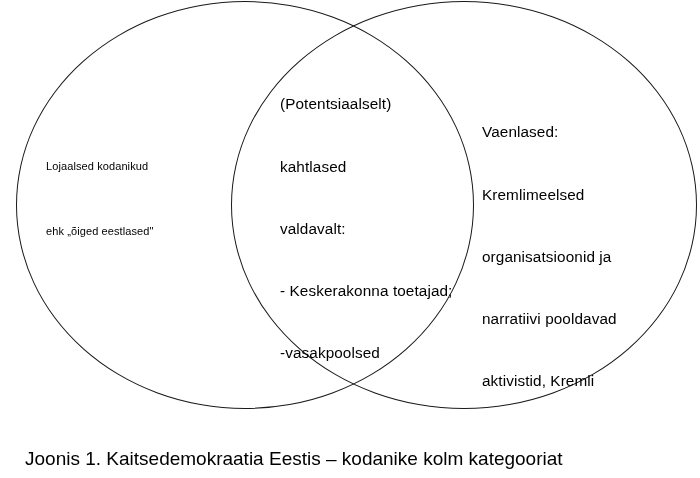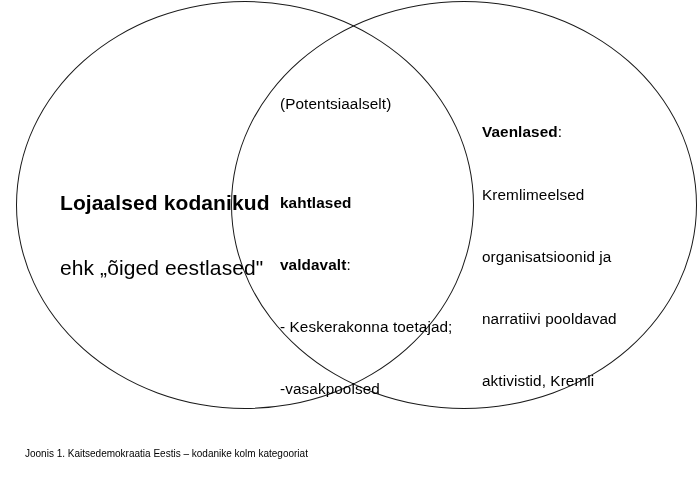--- a/index.html
+++ b/index.html
@@ -34,40 +34,40 @@
     width: 464px;
     height: 406px;
   }
   .label {
     position: absolute;
     font-size: 15.3px;
     line-height: 20.7px;
     white-space: pre;
     letter-spacing: 0.1px;
   }
-  .bold { font-weight: bold; margin-top: 36px; }
+  .bold { font-weight: normal; }
   #left-label {
-    left: 60px;
+    left: 46px;
     top: 113px;
     line-height: 21.5px;
-    font-size: 21px;
+    font-size: 11px;
   }
   #mid-label {
     left: 280px;
     top: 53px;
   }
   #right-label {
     left: 482px;
     top: 81px;
   }
   #caption {
     position: absolute;
     left: 25px;
     top: 448px;
-    font-size: 10px;
+    font-size: 19px;
     white-space: pre;
   }
 </style>
 </head>
 <body>
 
 <div id="stage">
 
   <div id="left-circle" class="circle"></div>
   <div id="right-circle" class="circle"></div>

